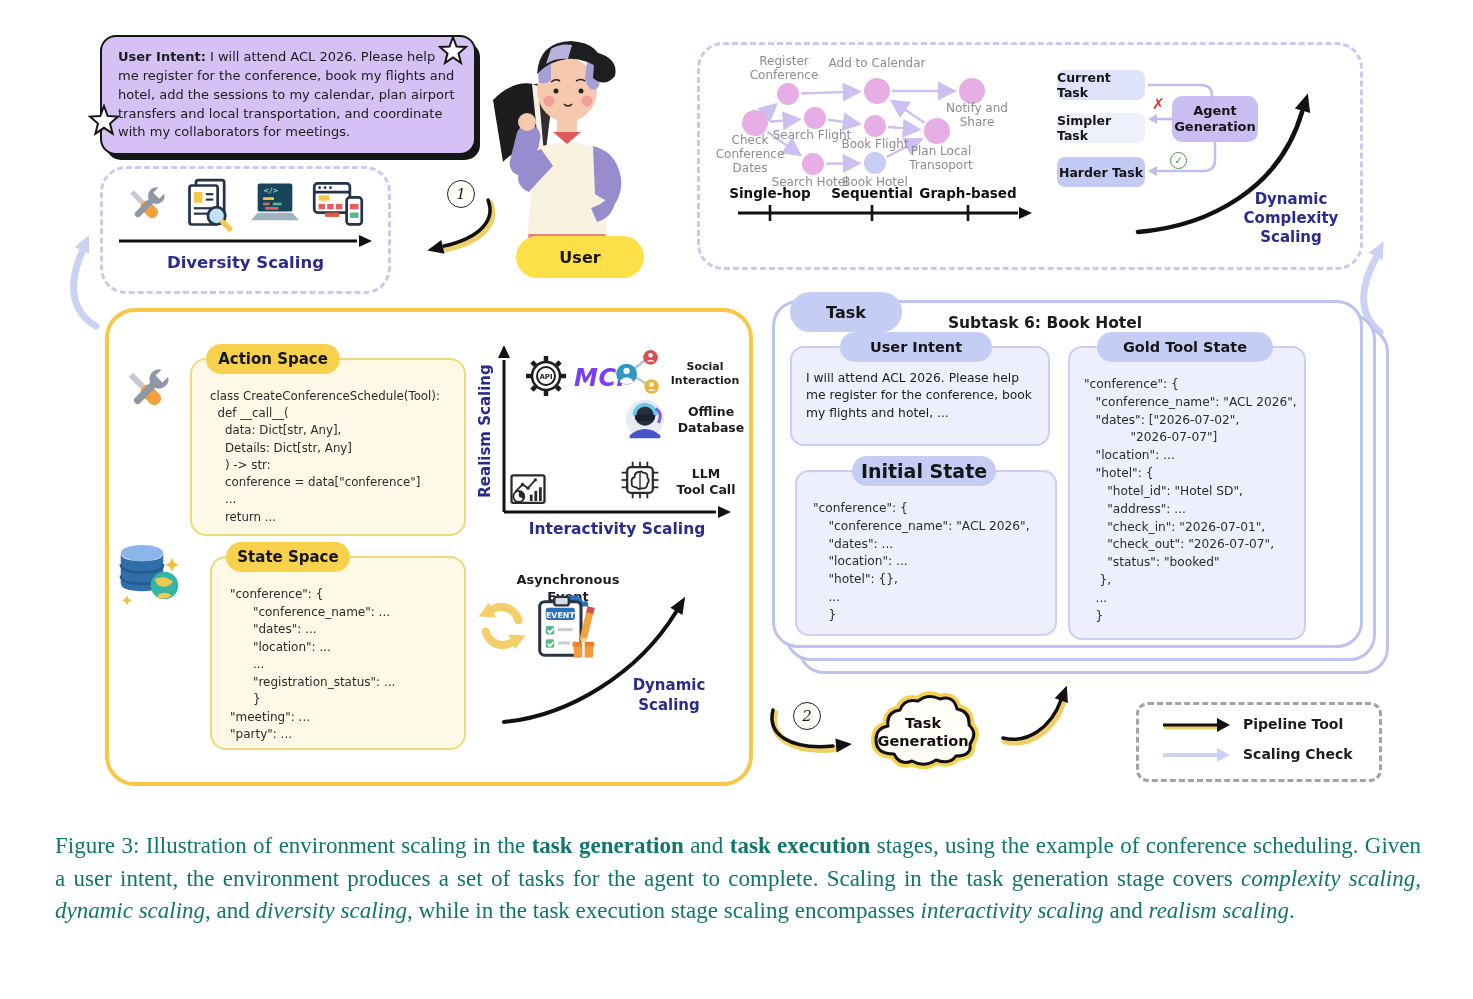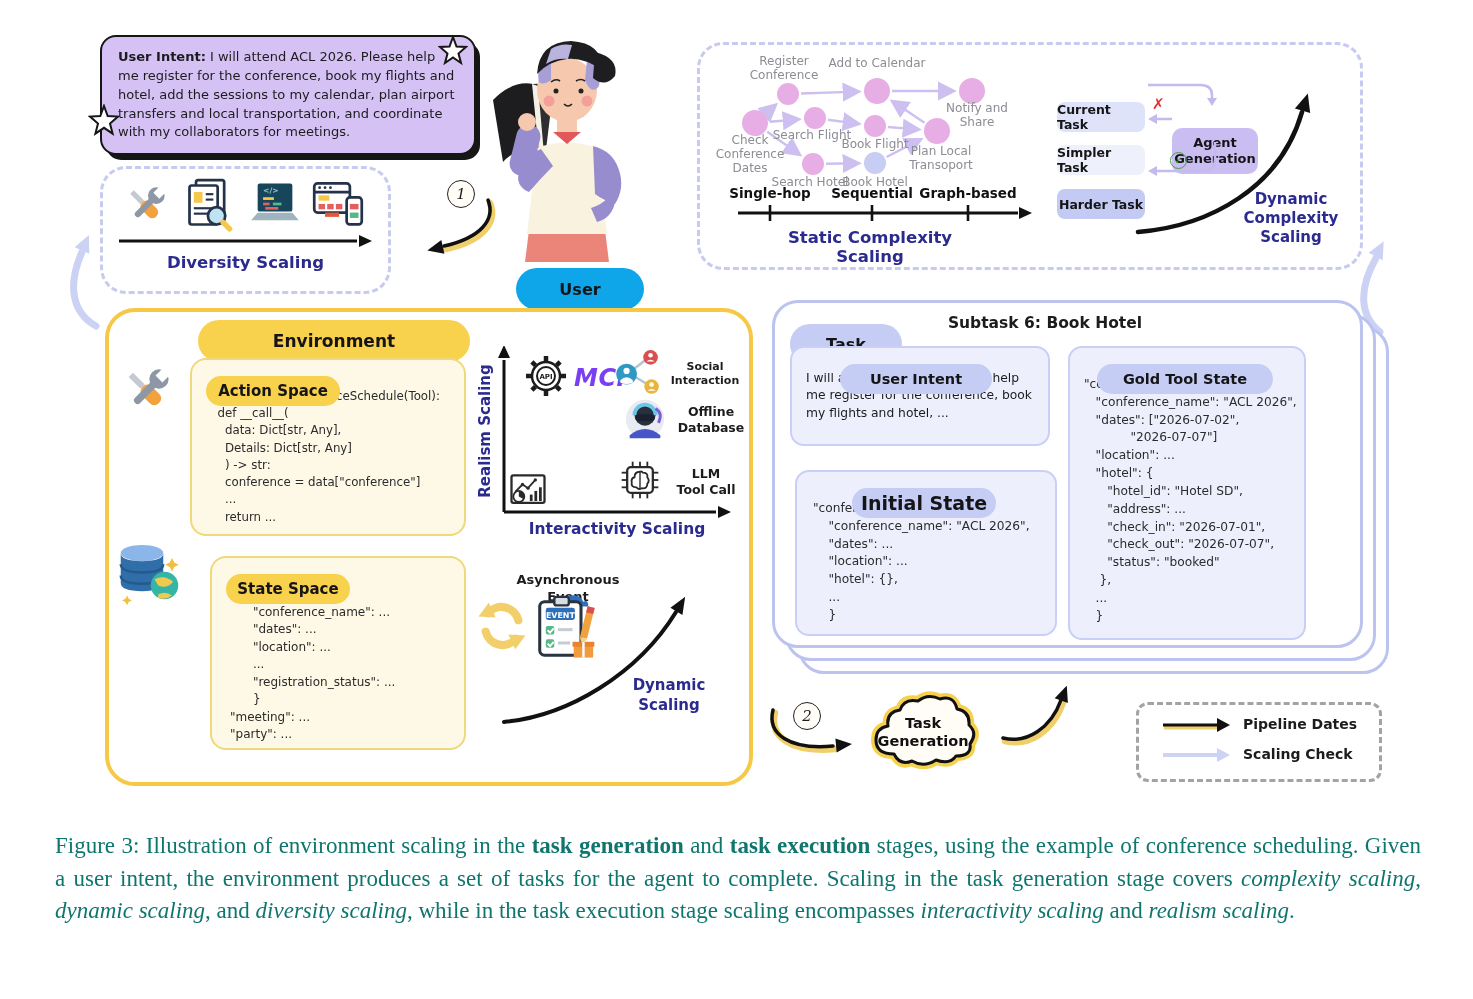--- a/index.html
+++ b/index.html
@@ -1,20 +1,20 @@
 <!DOCTYPE html>
 <html><head>
 <meta charset="utf-8">
 <style>
   html,body{margin:0;padding:0;background:#ffffff;}
   #canvas{position:relative;width:1473px;height:999px;background:#fff;overflow:hidden;
           font-family:"DejaVu Sans",sans-serif;color:#1c1c1e;}
   .abs{position:absolute;}
   .pill{border-radius:999px;display:flex;align-items:center;justify-content:center;
-        font-weight:bold;color:#151517;margin-top:32px;}
+        font-weight:bold;color:#151517;}
   .code{white-space:pre;font-size:12px;line-height:1.46;color:#2b2b2d;margin:0;
         font-family:"DejaVu Sans",sans-serif;}
   .blue{color:#2b2b8f;font-weight:bold;text-align:center;}
   .ml{white-space:pre-line;text-align:center;}
   svg text{font-family:"DejaVu Sans",sans-serif;}
   
   .bubble{background:#d5c1f3;border:2.5px solid #161616;border-radius:16px;
           box-shadow:5px 6px 0 -1px #161616;padding:11px 16px;font-size:13px;line-height:1.45;}
   
   .dash-purple{border:3px dashed #c7cbf0;border-radius:26px;background:#fff;}
@@ -79,21 +79,21 @@
     <path d="M96 29 Q105 23 117 25 L113 39 Q100 38 91 44 Z" fill="#b9b3dd"></path>
     <circle cx="101" cy="71" r="2.5" fill="#222"></circle>
       <circle cx="126" cy="71" r="2.5" fill="#222"></circle>
     <path d="M96 62 q5 -4 9 -1" stroke="#222" stroke-width="1.6" fill="none"></path>
     <path d="M121 61 q5 -3 9 0" stroke="#222" stroke-width="1.6" fill="none"></path>
     <circle cx="94" cy="81" r="5.5" fill="#f2a099"></circle>
       <circle cx="132" cy="81" r="5.5" fill="#f2a099"></circle>
     <path d="M109 84 q4 4 8 0" stroke="#222" stroke-width="1.6" fill="none"></path>
   </svg>
 
-  <div class="abs pill" style="left:516px;top:236px;width:128px;height:42px;background:#0ea5e9;font-size:16px;">
+  <div class="abs pill" style="left:516px;top:236px;width:128px;height:42px;background:#fde047;font-size:16px;">
       <span>User</span>
     </div>
 
   <div class="abs dash-purple" style="left:100px;top:166px;width:285px;height:122px;">
 
     <svg class="abs" style="left:18px;top:12px;" width="50" height="50" viewBox="0 0 48 48">
       <g transform="rotate(-45 24 24)">
           <rect x="21.5" y="5" width="5" height="14" fill="#c4c9d2"></rect>
           <rect x="18.5" y="19" width="11" height="19" rx="5" fill="#f2a23c"></rect>
         </g>
@@ -199,21 +199,20 @@
       <text x="277" y="80" text-anchor="middle" font-size="12" fill="#8c8c94">Share</text>
       <line x1="38" y1="167" x2="318" y2="167" stroke="#111" stroke-width="2.8"></line>
       <polygon points="0,-9 -6,4 6,4" transform="translate(323,167) rotate(90)" fill="#111"></polygon>
       <line x1="70" y1="159" x2="70" y2="175" stroke="#111" stroke-width="2.6"></line>
       <text x="70" y="152" text-anchor="middle" font-size="13.5" font-weight="bold" fill="#111">Single-hop</text>
       <line x1="172" y1="159" x2="172" y2="175" stroke="#111" stroke-width="2.6"></line>
       <text x="172" y="152" text-anchor="middle" font-size="13.5" font-weight="bold" fill="#111">Sequential</text>
       <line x1="268" y1="159" x2="268" y2="175" stroke="#111" stroke-width="2.6"></line>
       <text x="268" y="152" text-anchor="middle" font-size="13.5" font-weight="bold" fill="#111">Graph-based</text>
     </svg>
-  <div class="abs blue" style="left:760px;top:228px;width:220px;font-size:16.5px;">Static Complexity Scaling</div>
 
   <div class="abs pill" style="left:1057px;top:70px;width:88px;height:30px;background:#dfe3fa;border-radius:8px;font-size:12.5px;">
       <span>Current Task</span>
     </div>
   <div class="abs pill" style="left:1057px;top:113px;width:88px;height:30px;background:#eef1fc;border-radius:8px;font-size:12.5px;">
       <span>Simpler Task</span>
     </div>
   <div class="abs pill" style="left:1057px;top:157px;width:88px;height:30px;background:#c3caf3;border-radius:8px;font-size:12.5px;">
       <span>Harder Task</span>
     </div>
@@ -231,23 +230,20 @@
   </svg>
   <div class="abs" style="left:1152px;top:95px;color:#e03131;font-weight:bold;font-size:15px;">✗</div>
   <div class="abs" style="left:1170px;top:152px;width:15px;height:15px;border:1.7px solid #3aa63a;border-radius:50%;color:#3aa63a;font-size:10px;font-weight:bold;display:flex;align-items:center;justify-content:center;">
       <span>✓</span>
     </div>
   <div class="abs blue ml" style="left:1237px;top:190px;width:108px;font-size:15px;line-height:1.28;">Dynamic
 Complexity
 Scaling</div>
 
   <div class="abs env" style="left:105px;top:308px;width:640px;height:470px;"></div>
-  <div class="abs pill ypill" style="left:198px;top:288px;width:272px;height:42px;font-size:17px;">
-      <span>Environment</span>
-    </div>
 
   <svg class="abs" style="left:118px;top:362px;" width="58" height="58" viewBox="0 0 48 48">
     <g transform="rotate(-45 24 24)">
         <rect x="21.5" y="5" width="5" height="14" fill="#c4c9d2"></rect>
         <rect x="18.5" y="19" width="11" height="19" rx="5" fill="#f2a23c"></rect>
       </g>
     <g transform="rotate(45 24 24)">
         <rect x="21" y="12" width="6" height="26" rx="3" fill="#8e97a6"></rect>
         <circle cx="24" cy="10" r="8" fill="#8e97a6"></circle>
         <rect x="20" y="1" width="8" height="9" fill="#fff"></rect>
@@ -487,21 +483,21 @@
     <path d="M8 52 C32 58 56 42 66 14" fill="none" stroke="#111" stroke-width="3.5" stroke-linecap="round"></path>
     <polygon points="0,-11 -7,5 7,5" transform="translate(68,10) rotate(20)" fill="#111"></polygon>
   </svg>
 
   <div class="abs legend" style="left:1136px;top:702px;width:240px;height:74px;">
     <svg class="abs" style="left:22px;top:11px;" width="72" height="18">
       <line x1="3" y1="11" x2="56" y2="11" stroke="#f0cf6a" stroke-width="5"></line>
       <line x1="2" y1="9" x2="56" y2="9" stroke="#111" stroke-width="3"></line>
       <polygon points="56,2 69,9 56,16" fill="#111"></polygon>
     </svg>
-    <div class="abs tasklabel" style="left:104px;top:11px;font-size:14px;">Pipeline Dates</div>
+    <div class="abs tasklabel" style="left:104px;top:11px;font-size:14px;">Pipeline Tool</div>
     <svg class="abs" style="left:22px;top:41px;" width="72" height="18">
       <line x1="2" y1="9" x2="56" y2="9" stroke="#ccd3f4" stroke-width="4"></line>
       <polygon points="56,2 69,9 56,16" fill="#ccd3f4"></polygon>
     </svg>
     <div class="abs tasklabel" style="left:104px;top:41px;font-size:14px;">Scaling Check</div>
   </div>
 
   <div id="caption" class="abs" style="left:55px;top:830px;width:1366px;"><span>Figure 3: Illustration of environment scaling in the </span><span style="font-weight: bold;">task generation</span><span> and </span><span style="font-weight: bold;">task execution</span><span> stages, using the example of conference scheduling. Given a user intent, the environment produces a set of tasks for the agent to complete. Scaling in the task generation stage covers </span><span style="font-style: italic;">complexity scaling</span><span>, </span><span style="font-style: italic;">dynamic scaling</span><span>, and </span><span style="font-style: italic;">diversity scaling</span><span>, while in the task execution stage scaling encompasses </span><span style="font-style: italic;">interactivity scaling</span><span> and </span><span style="font-style: italic;">realism scaling</span><span>.</span></div>
 
 </div>

